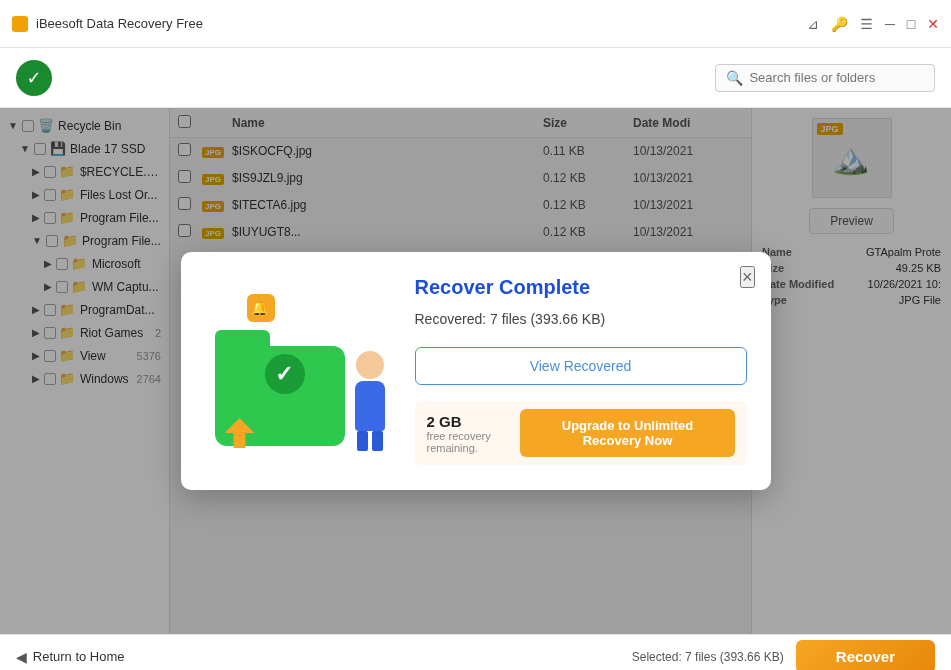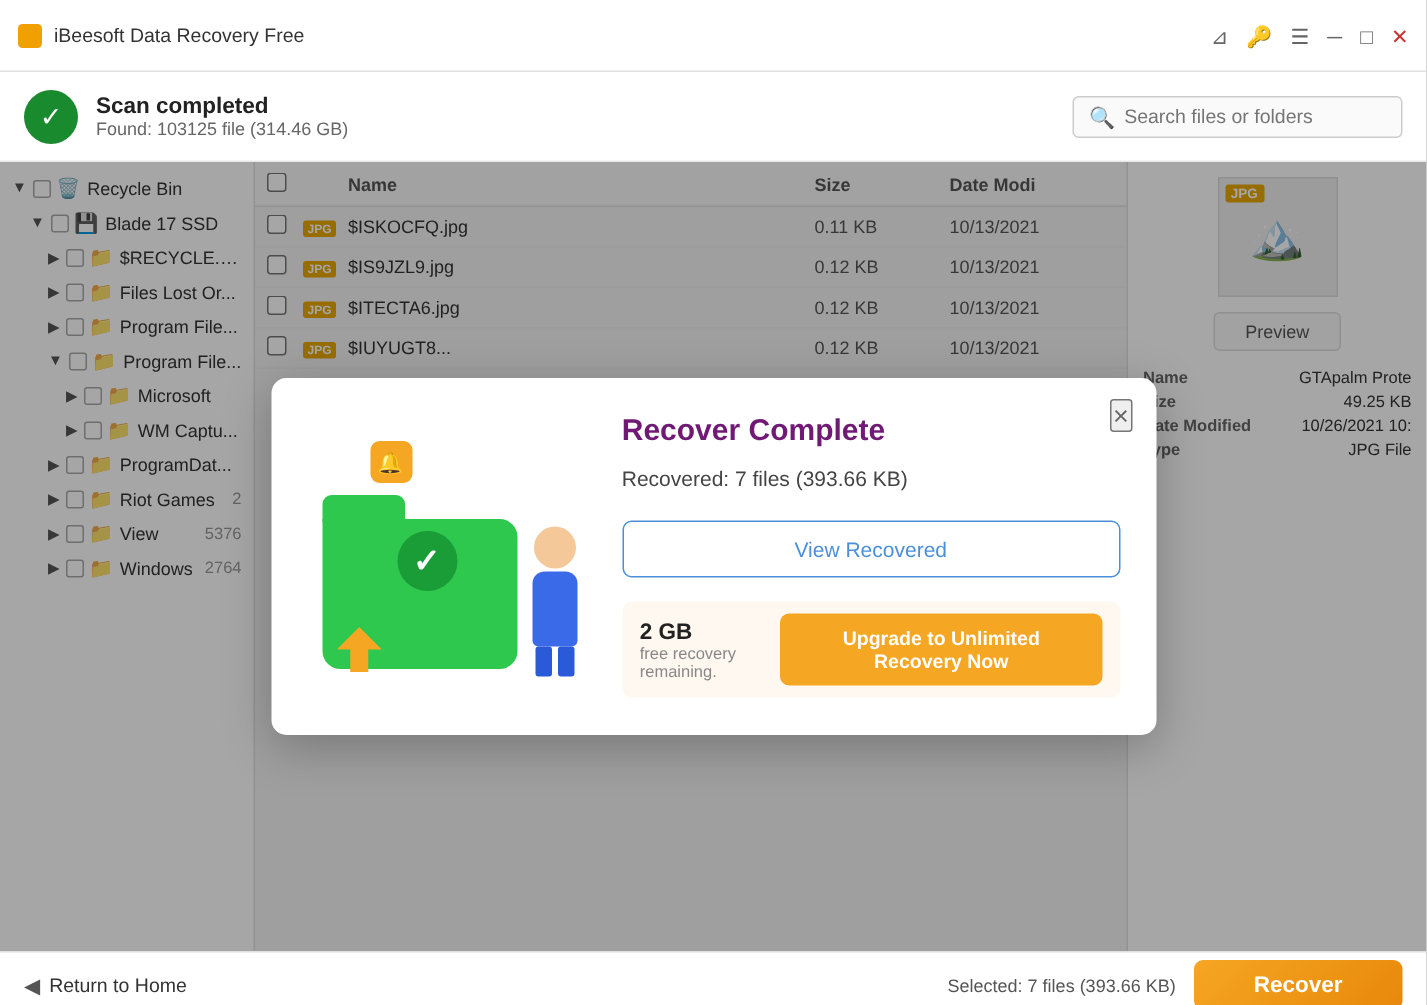--- a/index.html
+++ b/index.html
@@ -418,21 +418,21 @@
       align-items: center;
       justify-content: center;
       color: white;
       font-size: 14px;
     }
 
     .dialog-content { flex: 1; }
     .dialog-title {
       font-size: 20px;
       font-weight: 700;
-      color: #701a75;
+      color: #1d4ed8;
       margin-bottom: 12px;
     }
     .dialog-desc {
       font-size: 14px;
       color: #444;
       margin-bottom: 20px;
     }
     .dialog-view-btn {
       display: block;
       width: 100%;
@@ -493,24 +493,20 @@
     <span class="title-bar-icon">☰</span>
     <span class="title-bar-icon">─</span>
     <span class="title-bar-icon">□</span>
     <span class="title-bar-icon close-icon">✕</span>
   </div>
 </div>
 
 <div class="top-bar">
   <div class="scan-info">
     <div class="scan-icon-circle">✓</div>
-    <div class="scan-text-block">
-      <span class="scan-title">Scan completed</span>
-      <span class="scan-subtitle">Found: 103125 file (314.46 GB)</span>
-    </div>
   </div>
   <div class="search-box">
     <span class="search-icon-span">🔍</span>
     <input type="text" placeholder="Search files or folders" style="">
   </div>
 </div>
 
 <div class="main-area">
 
   <div class="sidebar">

